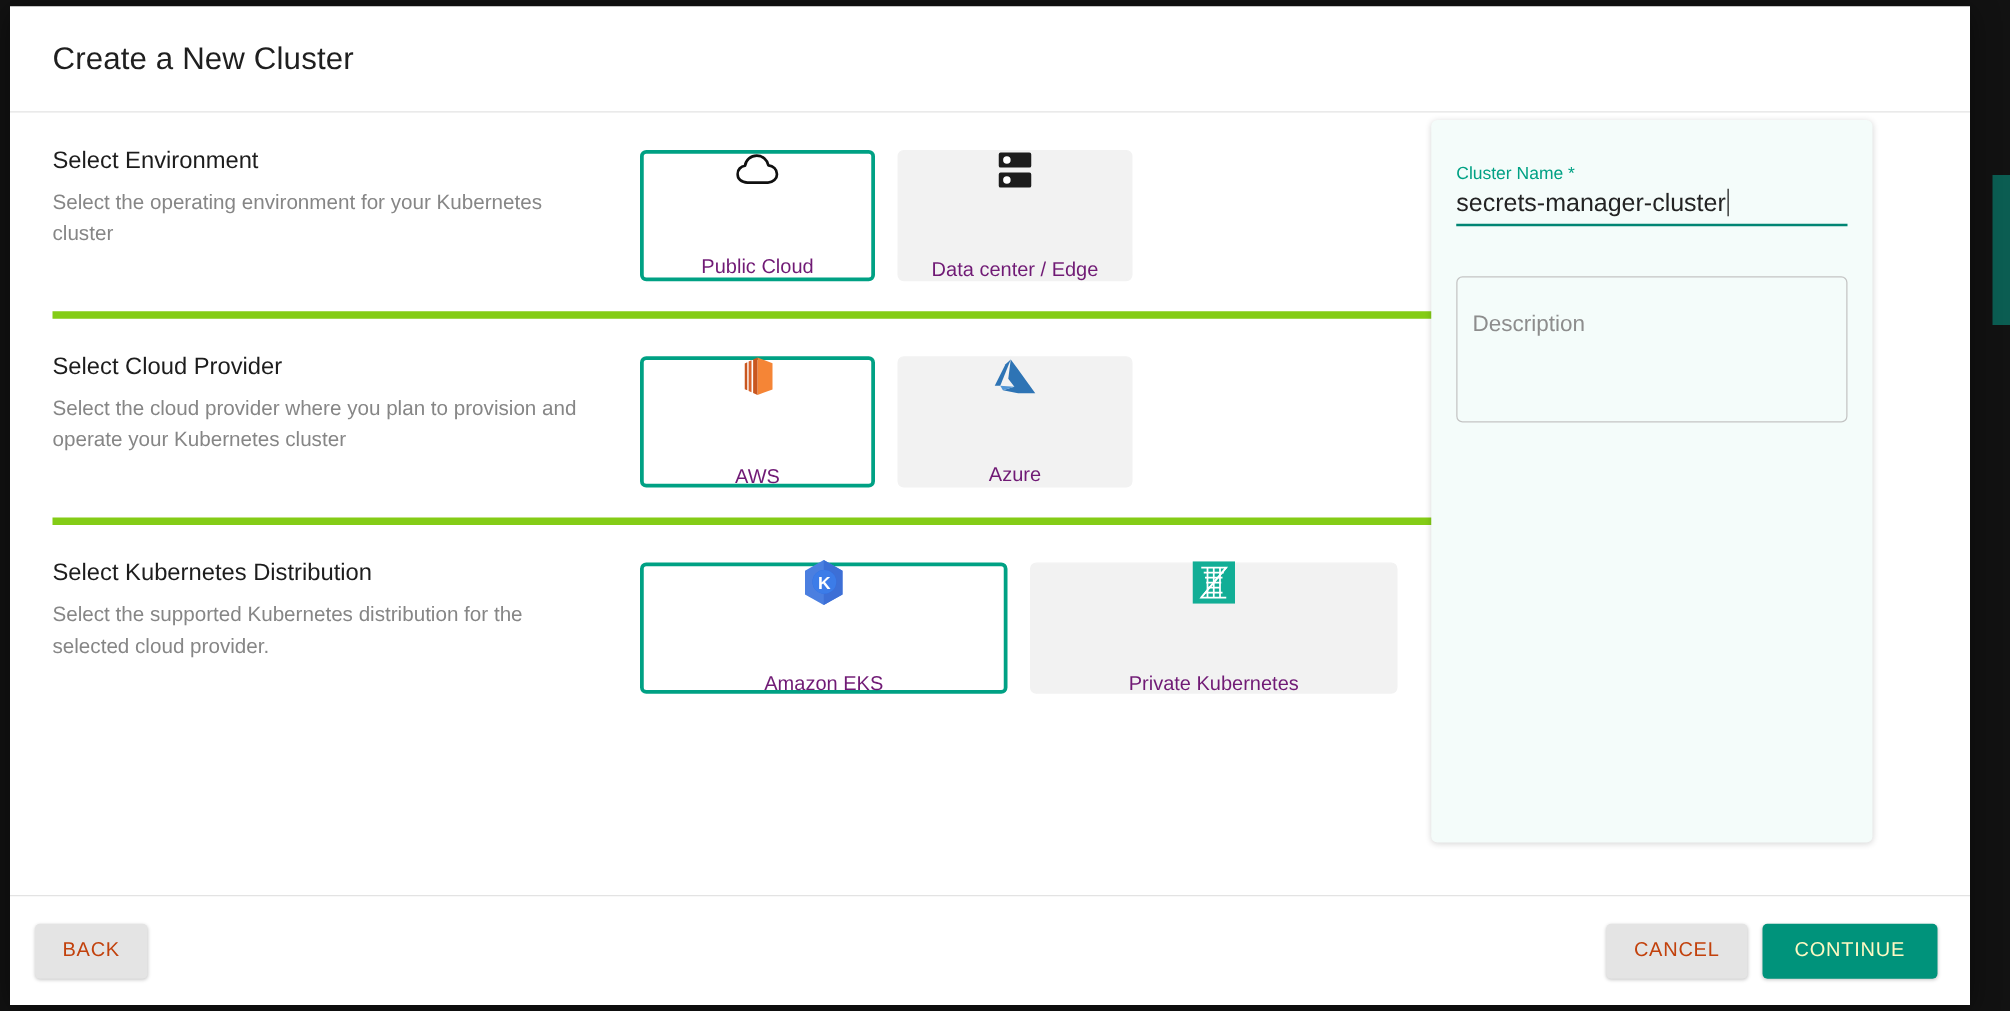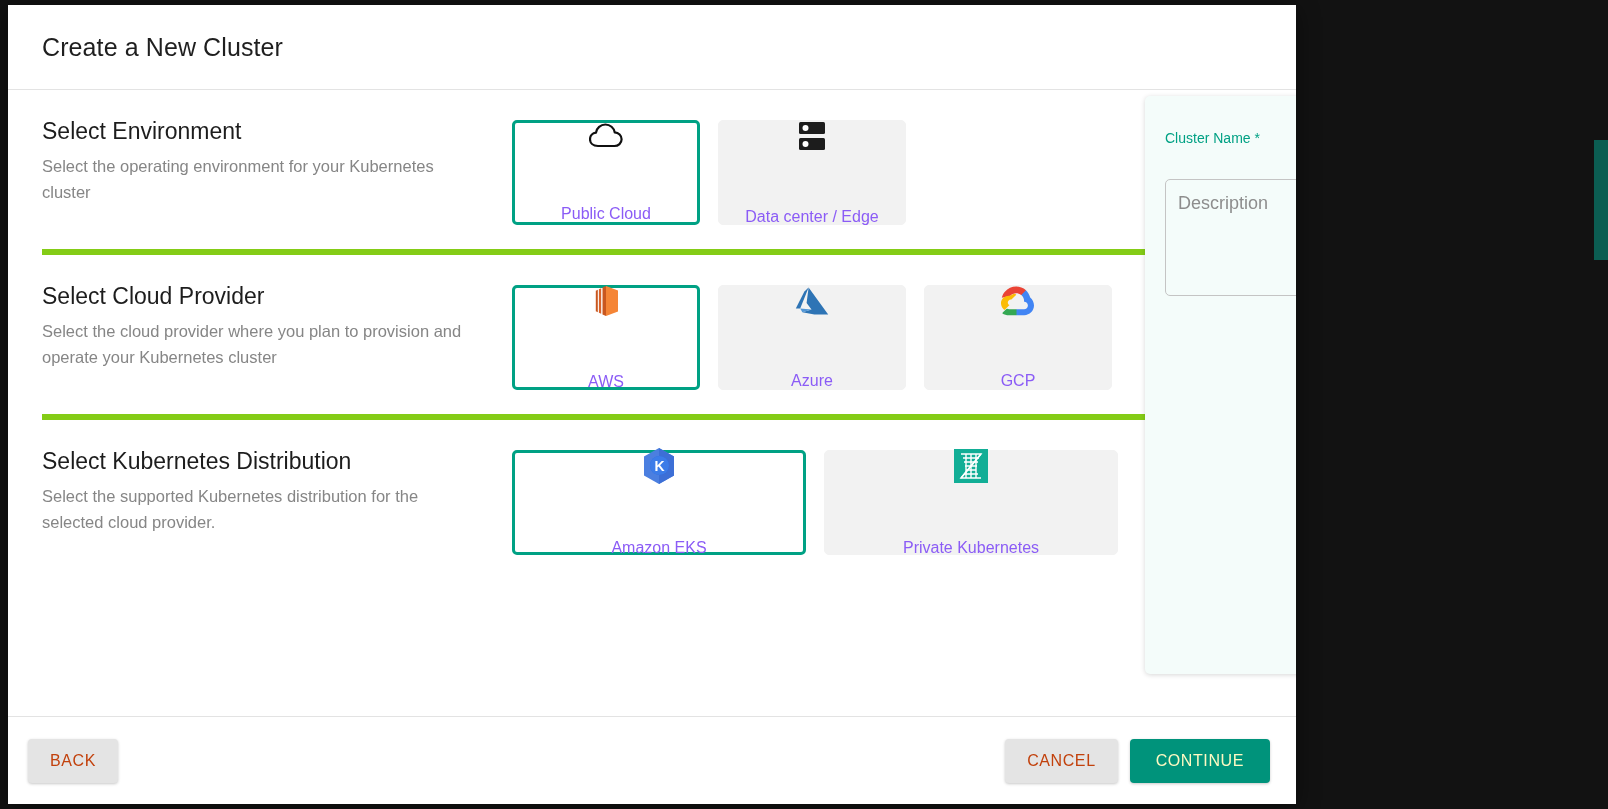--- a/index.html
+++ b/index.html
@@ -16,21 +16,21 @@
   }
   #teal-peek {
     position: absolute;
     right: 0; top: 140px;
     width: 14px; height: 120px;
     background: #0b5d52;
   }
   #modal {
     position: absolute;
     left: 8px; top: 5px;
-    width: 1288px; height: 799px;
+    width: 1568px; height: 799px;
     background: #ffffff;
     box-shadow: 0 4px 22px rgba(0,0,0,.45);
     display: flex; flex-direction: column;
   }
   
   #modal-header {
     height: 85px;
     flex: 0 0 85px;
     border-bottom: 1px solid #e3e3e3;
     display: flex; align-items: center;
@@ -55,21 +55,21 @@
     padding: 0 0 0 34px;
   }
   .section {
     display: flex;
     align-items: flex-start;
     padding: 28px 0 24px 0;
   }
   .section + .section { border-top: 6px solid #84cc16; }
   .section-text { width: 470px; flex: 0 0 470px; padding-right: 30px; }
   .section-title {
-    font-size: 23px;
+    font-size: 19px;
     color: #1d1d1d;
     margin: 0 0 10px 0;
     font-weight: 400;
     line-height: 1.15;
   }
   .section-desc {
     font-size: 16.5px;
     color: #868686;
     line-height: 1.55;
     margin: 0;
@@ -90,21 +90,21 @@
     cursor: pointer;
     user-select: none;
   }
   .opt-card.selected {
     background: #ffffff;
     border: 3px solid #00a184;
   }
   .opt-card.wide { width: 294px; }
   .opt-label {
     font-size: 16px;
-    color: #8b5cf6;
+    color: #701a75;
     line-height: 1;
     margin-top: 44px;
   }
   .opt-icon {
     height: 34px;
     display: flex; align-items: center; justify-content: center;
   }
   
   #right-col {
     position: absolute;
@@ -130,27 +130,27 @@
     background: #1a1a1a;
     vertical-align: -4px;
     margin-left: 1px;
   }
   .name-value {
     font-size: 20px;
     color: #232323;
     white-space: nowrap;
   }
   .desc-box {
-    margin-top: 28px;
+    margin-top: 40px;
     width: 100%;
     height: 117px;
     border: 1px solid #c4c4c4;
     border-radius: 5px;
     background: transparent;
-    padding: 13px 12px;
+    padding: 27px 12px;
     font-family: "Liberation Sans", sans-serif;
     font-size: 18px;
     color: #2b2b2b;
     resize: none;
     outline: none;
   }
   .desc-box::placeholder { color: #8d8d8d; }
   
   #modal-footer {
     flex: 0 0 88px;
@@ -247,31 +247,20 @@
             <span class="opt-icon">
               <svg width="34" height="30" viewBox="0 0 34 30">
                 <path d="M13.6 1.5 L5.2 22.5 L0.8 22.5 L9.4 5.4 Z" fill="#2E74B5"></path>
                 <path d="M13.6 1.5 L33.2 28.5 L19.4 28.5 L7.3 26.2 L16.5 23.4 L11.6 17 Z" fill="#2E74B5"></path>
                 <path d="M5.2 22.5 L16.5 23.4 L7.3 26.2 Z" fill="#5196D6"></path>
               </svg>
             </span>
             <span class="opt-label">Azure</span>
           </div>
 
-          <div class="opt-card">
-            <span class="opt-icon">
-              <svg width="34" height="30" viewBox="0 0 34 30">
-                <path d="M21.5 9 L24.8 5.7 L25 4.3 C18.9 -1.2 9.2 -0.6 3.9 5.7 C2.4 7.4 1.3 9.6 0.8 11.7 L2 11.5 L8.6 10.4 L9.1 9.9 C12 6.7 16.9 6.3 20.1 9 Z" fill="#EA4335"></path>
-                <path d="M29.2 11.6 C28.4 8.8 26.9 6.3 24.9 4.3 L20.3 8.9 C22.1 10.4 23.1 12.6 23.1 14.9 L23.1 15.7 C25.2 15.7 26.9 17.4 26.9 19.5 C26.9 21.6 25.2 23.2 23.1 23.2 L15.5 23.2 L14.8 24 L14.8 28.5 L15.5 29.2 L23.1 29.2 C28.5 29.3 32.9 25 33 19.6 C33 16.4 31.4 13.4 29.2 11.6 Z" fill="#4285F4"></path>
-                <path d="M8 29.2 L15.5 29.2 L15.5 23.2 L8 23.2 C7.5 23.2 6.9 23.1 6.4 22.8 L5.4 22.9 L1.7 26.5 L1.4 27.4 C3.1 28.6 5.5 29.2 8 29.2 Z" fill="#34A853"></path>
-                <path d="M8 9.7 C2.6 9.7 -1.5 14.4 0.5 19.9 C1.1 21.5 2.2 23 3.6 24 L8.5 19.1 C6.6 18.3 6.2 15.8 7.7 14.4 C8.4 13.7 9.4 13.4 10.4 13.6 L15.3 8.7 C13.3 6.1 10.7 9.7 8 9.7 Z" fill="#FBBC05"></path>
-              </svg>
-            </span>
-            <span class="opt-label">GCP</span>
-          </div>
 
         </div>
       </div>
 
       <div class="section">
         <div class="section-text">
           <h2 class="section-title">Select Kubernetes Distribution</h2>
           <p class="section-desc">Select the supported Kubernetes distribution for the selected cloud provider.</p>
         </div>
         <div class="card-row">
@@ -304,20 +293,23 @@
             <span class="opt-label">Private Kubernetes</span>
           </div>
 
         </div>
       </div>
 
     </div>
 
     <div id="right-col">
       <div class="field-label">Cluster Name *</div>
+      <div class="name-input-wrap">
+        <span class="name-value">secrets-manager-cluster</span><span class="caret"></span>
+      </div>
       <textarea class="desc-box" placeholder="Description" style=""></textarea>
     </div>
 
   </div>
 
   <div id="modal-footer">
     <button class="btn btn-grey">BACK</button>
     <div id="footer-right">
       <button class="btn btn-grey">CANCEL</button>
       <button class="btn btn-primary">CONTINUE</button>

